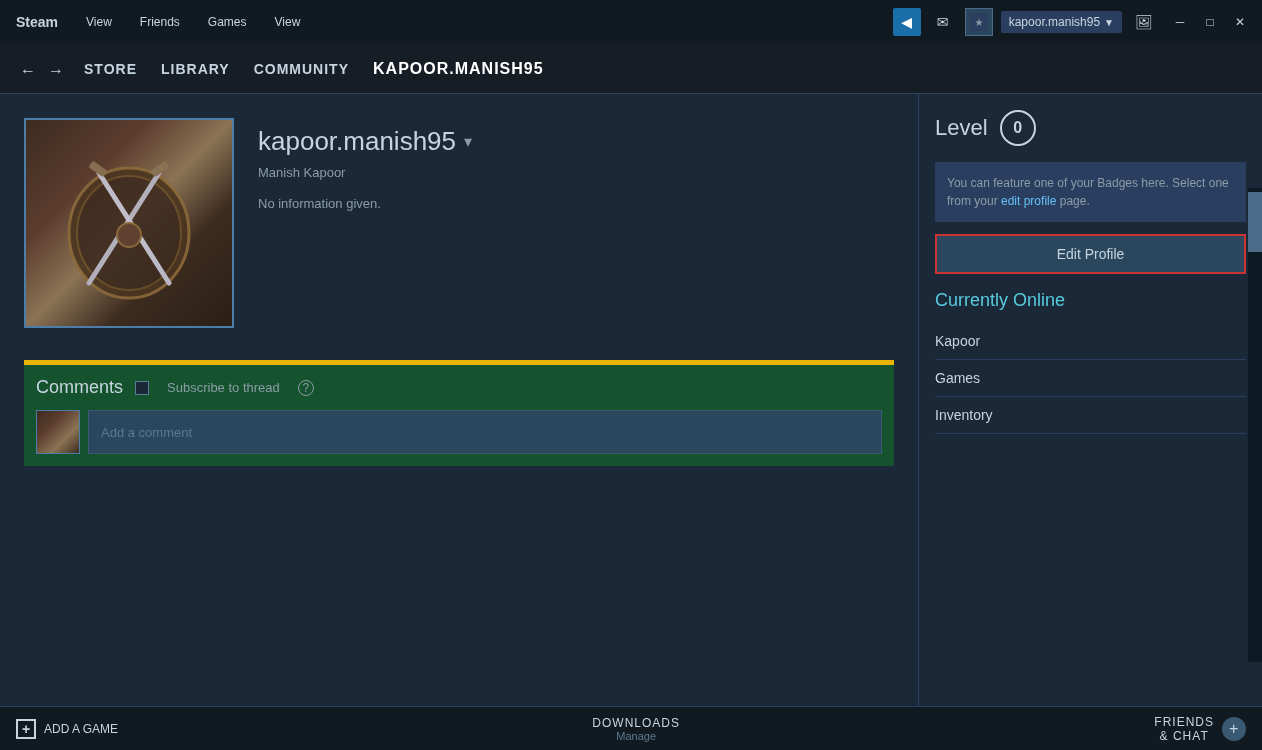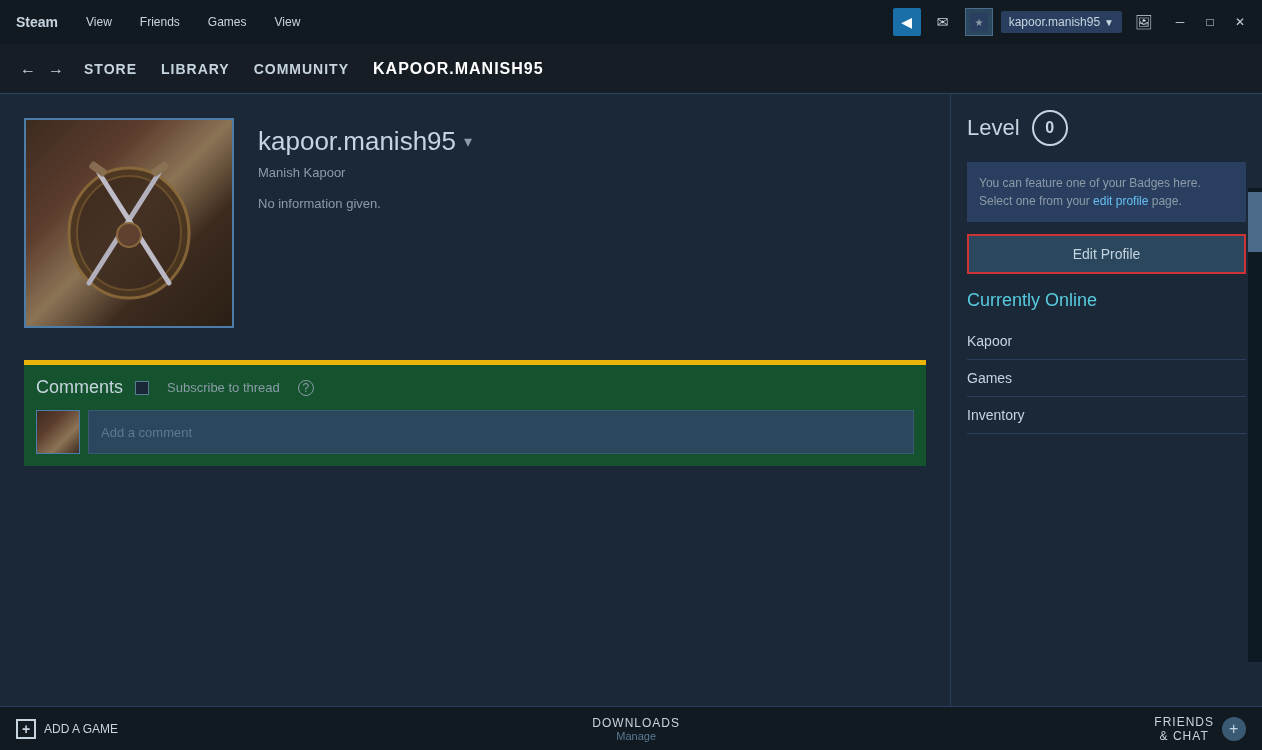--- a/index.html
+++ b/index.html
@@ -240,21 +240,21 @@
       margin-bottom: 16px;
     }
     .profile-bio {
       font-size: 13px;
       color: #8b9ba8;
       margin-top: 8px;
     }
 
     
     #sidebar {
-      width: 312px;
+      width: 344px;
       background: #1b2838;
       padding: 16px;
       flex-shrink: 0;
       border-left: 1px solid #2a3f5f;
     }
 
     .level-section {
       display: flex;
       align-items: center;
       gap: 12px;

